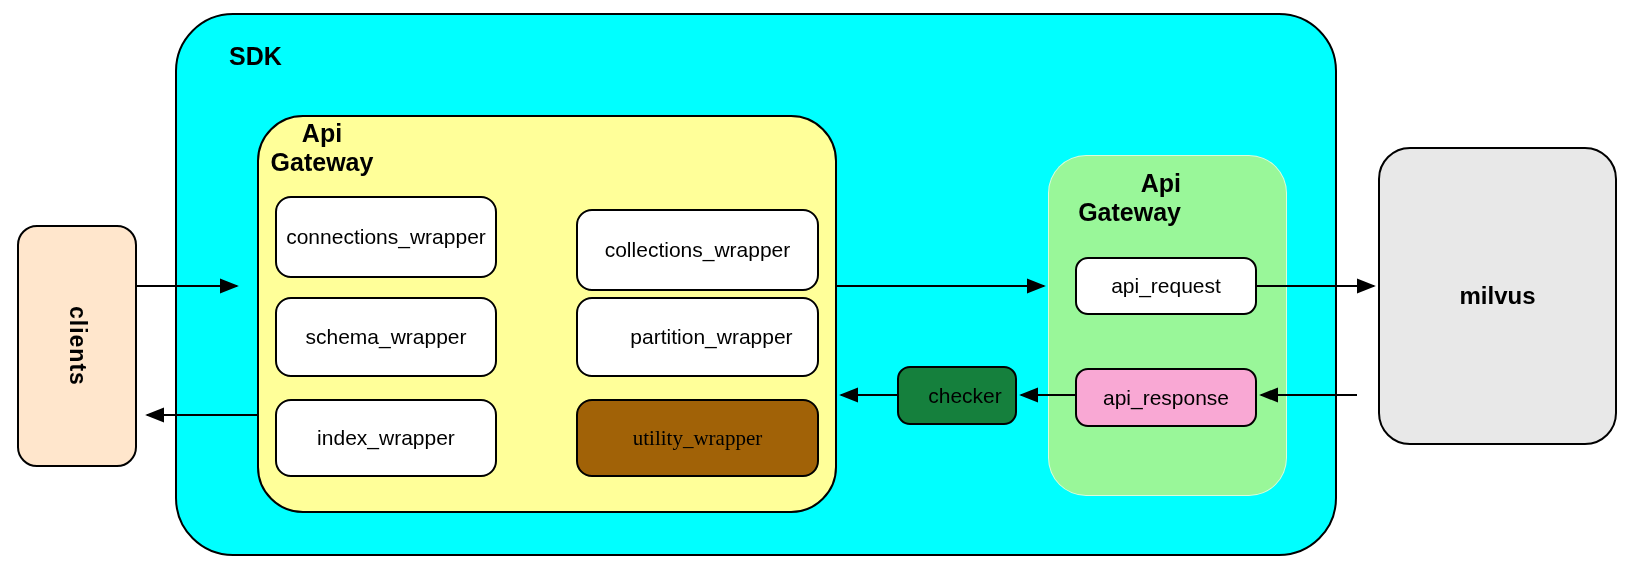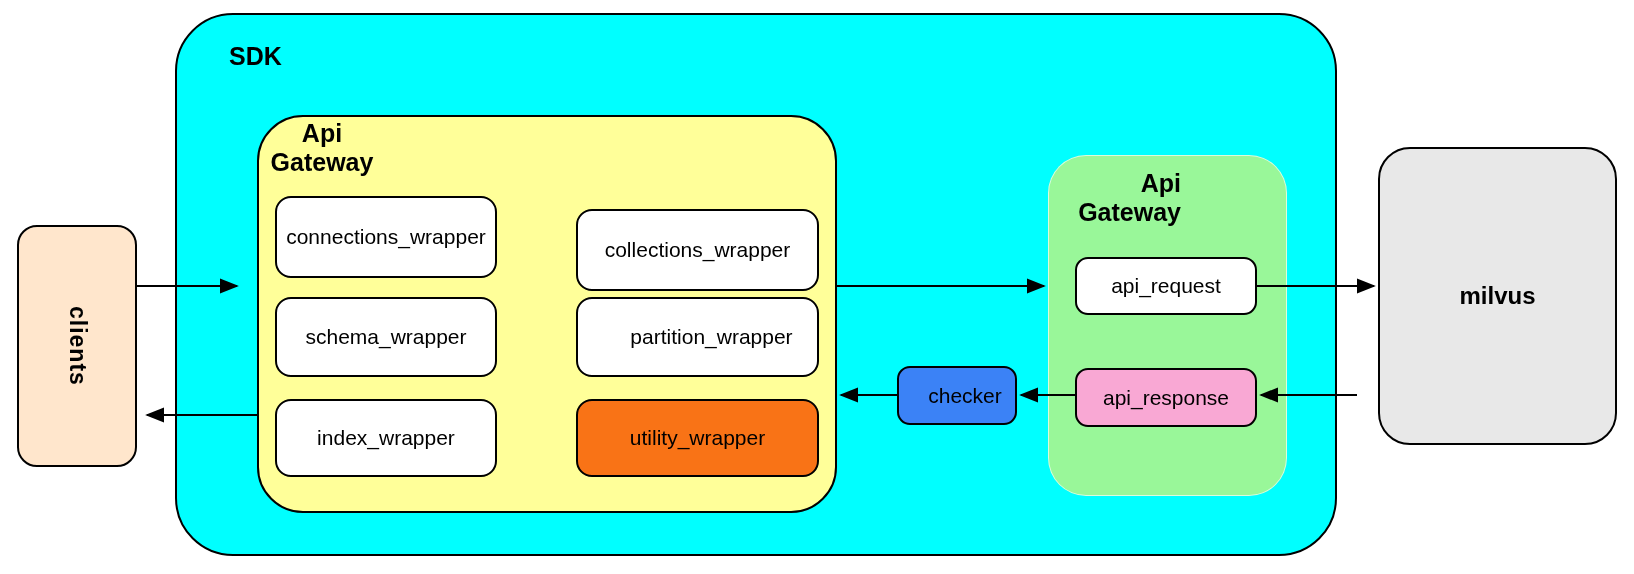--- a/index.html
+++ b/index.html
@@ -94,23 +94,23 @@
 
   <div class="abs api-gateway" style="background-color: rgb(153, 247, 153);">
     <div class="container-label api-gateway-label">Api Gateway</div>
   </div>
 
   <div class="abs box b-conn" style="background-color: rgb(255, 255, 255);">connections_wrapper</div>
   <div class="abs box b-coll" style="background-color: rgb(255, 255, 255);">collections_wrapper</div>
   <div class="abs box b-schema" style="background-color: rgb(255, 255, 255);">schema_wrapper</div>
   <div class="abs box b-part" style="background-color: rgb(255, 255, 255);">partition_wrapper</div>
   <div class="abs box b-index" style="background-color: rgb(255, 255, 255);">index_wrapper</div>
-  <div class="abs box b-util" style="background-color: #f97316;">utility_wrapper</div>
+  <div class="abs box b-util" style="background-color: #a16207; font-family: Liberation Serif, serif;">utility_wrapper</div>
 
-  <div class="abs box b-checker" style="background-color: #3b82f6; padding-left: 16px;">checker</div>
+  <div class="abs box b-checker" style="background-color: #15803d; padding-left: 16px;">checker</div>
 
   <div class="abs box b-req" style="background-color: rgb(255, 255, 255);">api_request</div>
   <div class="abs box b-resp" style="background-color: #f9a8d4;">api_response</div>
 
   <div class="abs clients" style="background-color: rgb(255, 230, 204);">
     <span class="vlabel">clients</span>
   </div>
 
   <div class="abs milvus" style="background-color: rgb(232, 232, 232);">
     <span>milvus</span>

